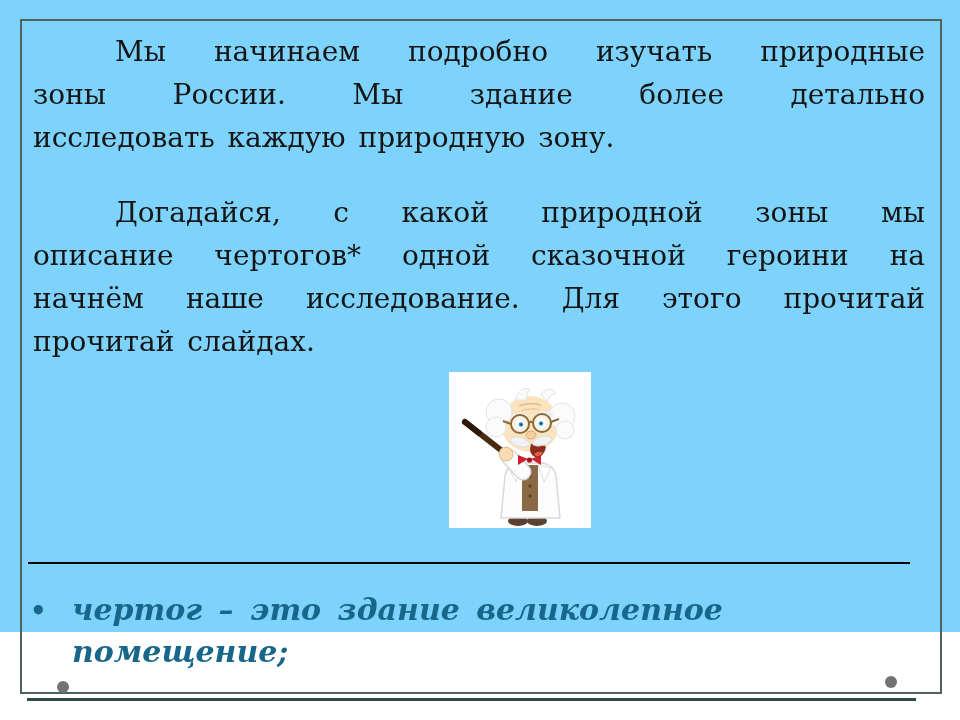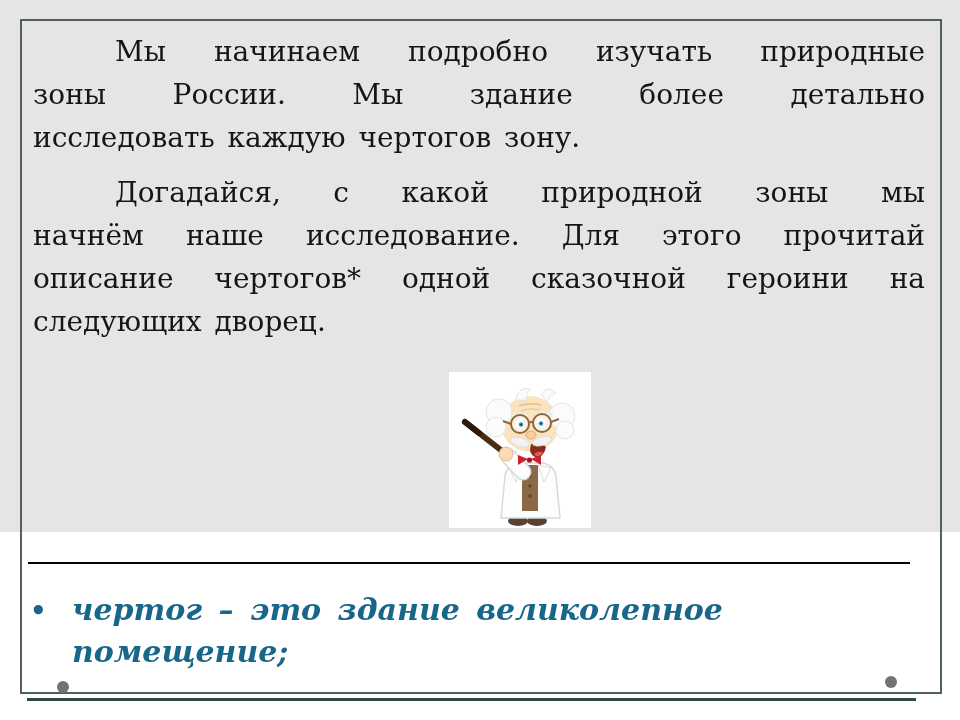--- a/index.html
+++ b/index.html
@@ -3,40 +3,40 @@
 <meta charset="utf-8">
 <style>
   html, body { margin: 0; padding: 0; }
   body {
     width: 960px; height: 720px;
     font-family: "DejaVu Serif", "Liberation Serif", serif;
     overflow: hidden;
   }
   .slide {
     position: relative;
-    width: 960px; height: 532px;
-    background: #e5e5e5;
+    width: 960px; height: 632px;
+    background: #7dd3fc;
   }
   .frame {
     position: absolute;
     left: 20px; top: 19px;
     width: 918px; height: 671px;
     border: 2px solid #51615b;
   }
   .body-text {
     position: absolute;
     left: 33px; top: 30px;
     width: 892px;
     color: #151515;
     font-size: 28px;
     line-height: 43px;
     word-spacing: 4px;
   }
   .para { margin: 0; }
-  .para + .para { margin-top: 12px; }
+  .para + .para { margin-top: 32px; }
   .line {
     text-align: justify;
     text-align-last: justify;
     white-space: normal;
   }
   .line.first { text-indent: 82px; }
   .line.last { text-align-last: left; }
 
   .illustration {
     position: absolute;
@@ -94,27 +94,27 @@
 <body>
 
 <div class="slide">
 
   <div class="frame"></div>
 
   <div class="body-text">
     <div class="para">
       <div class="line first">Мы  начинаем  подробно  изучать  природные</div>
       <div class="line">зоны России. Мы здание более детально</div>
-      <div class="line last">исследовать  каждую  чертогов  зону.</div>
+      <div class="line last">исследовать  каждую  природную  зону.</div>
     </div>
     <div class="para">
       <div class="line first">Догадайся,  с  какой  природной  зоны  мы</div>
+      <div class="line">описание чертогов* одной сказочной героини на</div>
       <div class="line">начнём наше исследование. Для этого прочитай</div>
-      <div class="line">описание чертогов* одной сказочной героини на</div>
-      <div class="line last">следующих  дворец.</div>
+      <div class="line last">прочитай  слайдах.</div>
     </div>
   </div>
 
   <div class="illustration">
     <svg viewBox="0 0 142 156" xmlns="http://www.w3.org/2000/svg">
       <rect width="142" height="156" fill="#ffffff"></rect>
 
       <line x1="16" y1="50" x2="62" y2="86" stroke="#4a2c12" stroke-width="6" stroke-linecap="round"></line>
       <line x1="16" y1="50" x2="30" y2="61" stroke="#2e1a0a" stroke-width="6" stroke-linecap="round"></line>
 

